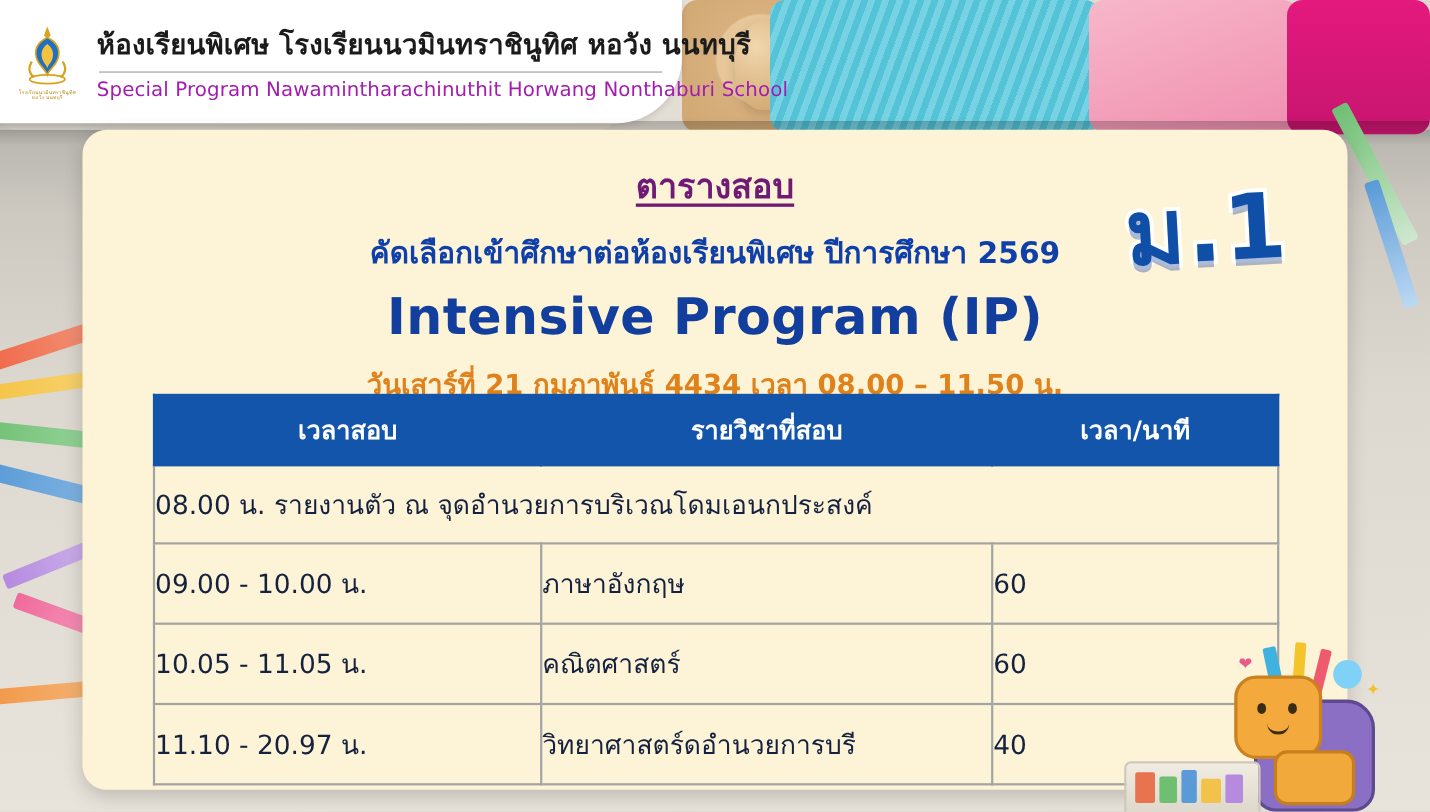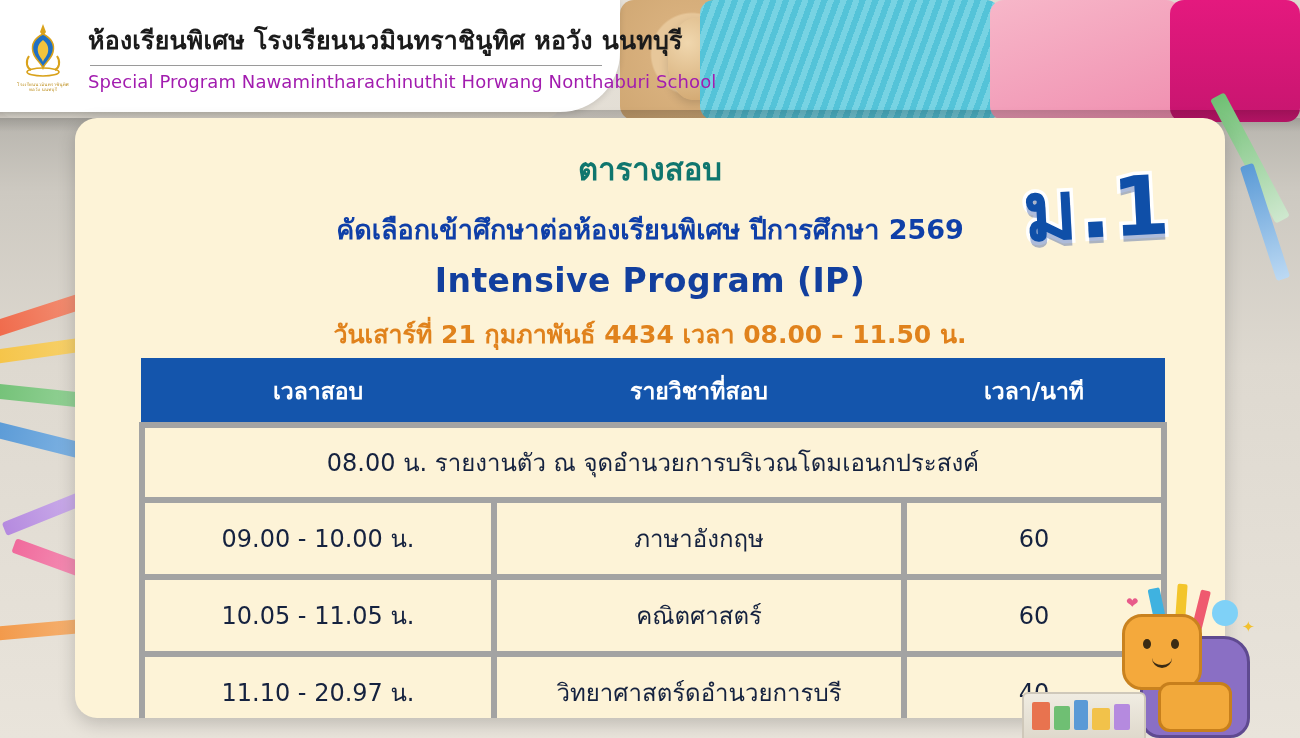--- a/index.html
+++ b/index.html
@@ -155,34 +155,35 @@
     height: 600px;
     background: #fdf3d7;
     border-radius: 22px;
     box-shadow: 0 6px 18px rgba(0,0,0,.18);
     overflow: hidden;
   }
   .title-main {
     margin: 26px 0 0 0;
     text-align: center;
     font-size: 31px;
-    color: #0f766e;
+    color: #701a75;
     font-weight: 700;
+    text-decoration: underline;
     text-underline-offset: 5px;
   }
   .title-sub {
     text-align: center;
     font-size: 27px;
     color: #0f3fa8;
     margin-top: 14px;
     font-weight: 600;
   }
   .title-prog {
     text-align: center;
-    font-size: 33px;
+    font-size: 46px;
     color: #123f9e;
     font-weight: 800;
     margin-top: 10px;
     letter-spacing: .4px;
   }
   .title-date {
     text-align: center;
     font-size: 25px;
     color: #e0821c;
     font-weight: 700;
@@ -222,22 +223,21 @@
   }
   thead th {
     background: #1455ac;
     color: #ffffff;
     font-size: 23px;
     font-weight: 600;
     padding: 13px 0;
     border: 2px solid #1455ac;
   }
   tbody td {
-    border: 6px solid #a3a3a3;
-    text-align: center;
+    border: 2px solid #a3a3a3;
     font-size: 24px;
     color: #15223f;
     padding: 16px 0;
     background: transparent;
   }
   td.note {
     font-size: 24px;
     padding: 15px 0;
   }
   col.c1 { width: 352px; }

